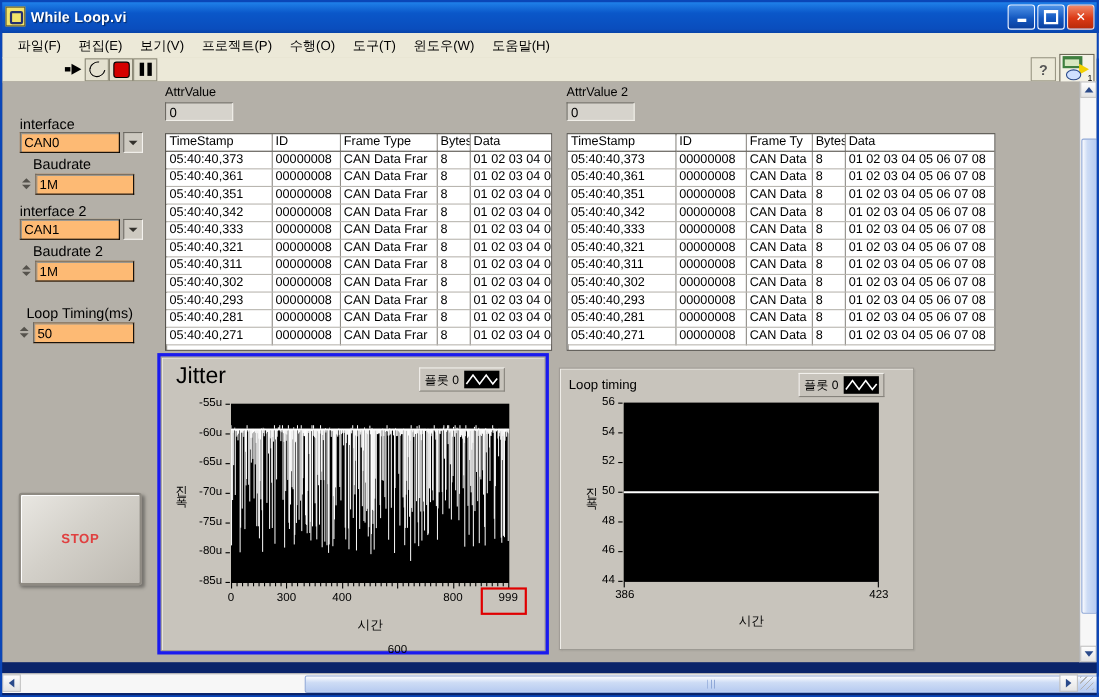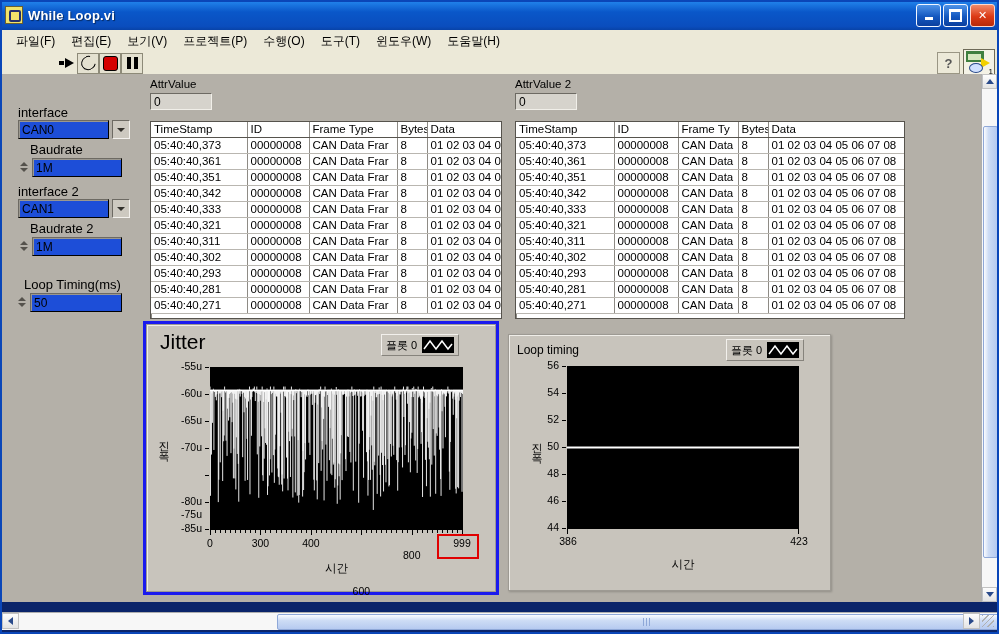--- a/index.html
+++ b/index.html
@@ -99,21 +99,21 @@
   
   .panel{
     position:absolute;left:2px;top:74px;width:980px;height:528px;
     background:#b4b0a8;overflow:hidden;
   }
   .panel-inner{position:absolute;left:0;top:0;width:920px;height:528px;}
 
   
   .ctl-label{font-size:13px;color:#000;}
   .lv-string{
-    background:#1d4ed8;border:1px solid #000;
+    background:#fdba74;border:1px solid #000;
     border-top:1px solid #6d6a63;border-left:1px solid #6d6a63;
     box-shadow:inset 1px 1px 0 #9a978f;
     font-size:12px;padding:1px 3px;color:#000;box-sizing:border-box;
   }
   .combo-wrap{display:flex;align-items:stretch;}
   .combo-btn{
     width:16px;margin-left:3px;background:#cdc9c0;
     border:1px solid #6d6a63;border-right-color:#f4f2ee;border-bottom-color:#f4f2ee;
     display:flex;align-items:center;justify-content:center;
   }
@@ -320,20 +320,23 @@
 
       <div class="ctl-label" style="position:absolute;left:22px;top:203px;">Loop Timing(ms)</div>
       <div class="spin-wrap" style="position:absolute;left:14px;top:218px;">
         <div class="spin">
             <div class="up"></div>
             <div class="dn"></div>
           </div>
         <div class="lv-string" style="width:92px;height:19px;line-height:17px;">50</div>
       </div>
 
+      <div class="stop-btn">
+        <span>STOP</span>
+      </div>
 
       <div class="ctl-label" style="position:absolute;left:148px;top:4px;font-size:11.5px;">AttrValue</div>
       <div class="attr-box" style="position:absolute;left:148px;top:19px;">0</div>
       <div class="tbl" style="left:148px;top:47px;width:350px;height:196px;">
         <table>
           <colgroup>
               <col style="width:96px">
               <col style="width:62px">
               <col style="width:88px">
               <col style="width:30px">
@@ -545,21 +548,21 @@
         <div class="yaxis-name" style="left:11px;top:108px;">진폭</div>
         <div id="jitter-ticks-y">
             <div class="tick-lbl" style="left: 11px; top: 35px; width: 44px;">-55u</div>
             <div class="ytick" style="left: 58px; top: 42px;"></div>
             <div class="tick-lbl" style="left: 11px; top: 62px; width: 44px;">-60u</div>
             <div class="ytick" style="left: 58px; top: 69px;"></div>
             <div class="tick-lbl" style="left: 11px; top: 89px; width: 44px;">-65u</div>
             <div class="ytick" style="left: 58px; top: 96px;"></div>
             <div class="tick-lbl" style="left: 11px; top: 116px; width: 44px;">-70u</div>
             <div class="ytick" style="left: 58px; top: 123px;"></div>
-            <div class="tick-lbl" style="left: 11px; top: 143px; width: 44px; margin-top: 40px;">-75u</div>
+            <div class="tick-lbl" style="left: 11px; top: 143px; width: 44px;">-75u</div>
             <div class="ytick" style="left: 58px; top: 150px;"></div>
             <div class="tick-lbl" style="left: 11px; top: 170px; width: 44px;">-80u</div>
             <div class="ytick" style="left: 58px; top: 177px;"></div>
             <div class="tick-lbl" style="left: 11px; top: 197px; width: 44px;">-85u</div>
             <div class="ytick" style="left: 58px; top: 204px;"></div>
           </div>
         <div class="plot-bg" style="left:63px;top:42px;width:253px;height:163px;">
           <svg id="jitter-svg" width="253" height="163" viewBox="0 0 253 163" preserveAspectRatio="none">
               <path d="M0.00,22.82L0.00,19.56 M0.49,22.82L0.49,128.81 M0.97,22.82L0.97,23.33 M1.46,22.82L1.46,87.57 M1.95,22.82L1.95,26.44 M2.44,22.82L2.44,55.85 M2.92,22.82L2.92,24.05 M3.41,22.82L3.41,21.77 M3.90,22.82L3.90,82.98 M4.39,22.82L4.39,24.95 M4.87,22.82L4.87,24.70 M5.36,22.82L5.36,29.97 M5.85,22.82L5.85,28.54 M6.34,22.82L6.34,33.32 M6.82,22.82L6.82,27.23 M7.31,22.82L7.31,23.03 M7.80,22.82L7.80,23.39 M8.29,22.82L8.29,135.10 M8.77,22.82L8.77,112.75 M9.26,22.82L9.26,26.58 M9.75,22.82L9.75,25.71 M10.24,22.82L10.24,95.35 M10.72,22.82L10.72,26.41 M11.21,22.82L11.21,24.51 M11.70,22.82L11.70,30.17 M12.19,22.82L12.19,22.97 M12.67,22.82L12.67,114.02 M13.16,22.82L13.16,43.73 M13.65,22.82L13.65,74.26 M14.14,22.82L14.14,68.48 M14.62,22.82L14.62,19.56 M15.11,22.82L15.11,23.18 M15.60,22.82L15.60,25.52 M16.09,22.82L16.09,73.71 M16.57,22.82L16.57,23.51 M17.06,22.82L17.06,88.90 M17.55,22.82L17.55,41.65 M18.04,22.82L18.04,31.14 M18.52,22.82L18.52,53.59 M19.01,22.82L19.01,30.86 M19.50,22.82L19.50,26.92 M19.99,22.82L19.99,50.24 M20.47,22.82L20.47,25.89 M20.96,22.82L20.96,86.15 M21.45,22.82L21.45,25.19 M21.94,22.82L21.94,55.16 M22.42,22.82L22.42,26.52 M22.91,22.82L22.91,35.67 M23.40,22.82L23.40,111.36 M23.89,22.82L23.89,81.62 M24.37,22.82L24.37,26.81 M24.86,22.82L24.86,111.45 M25.35,22.82L25.35,31.77 M25.84,22.82L25.84,122.44 M26.32,22.82L26.32,70.32 M26.81,22.82L26.81,32.51 M27.30,22.82L27.30,86.93 M27.79,22.82L27.79,22.29 M28.27,22.82L28.27,96.87 M28.76,22.82L28.76,134.69 M29.25,22.82L29.25,21.90 M29.74,22.82L29.74,26.70 M30.22,22.82L30.22,29.59 M30.71,22.82L30.71,22.46 M31.20,22.82L31.20,24.03 M31.69,22.82L31.69,23.12 M32.17,22.82L32.17,27.05 M32.66,22.82L32.66,90.18 M33.15,22.82L33.15,25.64 M33.64,22.82L33.64,25.59 M34.12,22.82L34.12,45.30 M34.61,22.82L34.61,29.84 M35.10,22.82L35.10,113.84 M35.59,22.82L35.59,31.54 M36.07,22.82L36.07,23.61 M36.56,22.82L36.56,40.62 M37.05,22.82L37.05,71.84 M37.54,22.82L37.54,112.96 M38.02,22.82L38.02,30.35 M38.51,22.82L38.51,34.46 M39.00,22.82L39.00,23.85 M39.49,22.82L39.49,19.56 M39.97,22.82L39.97,127.32 M40.46,22.82L40.46,32.50 M40.95,22.82L40.95,22.38 M41.44,22.82L41.44,68.81 M41.92,22.82L41.92,30.06 M42.41,22.82L42.41,24.67 M42.90,22.82L42.90,21.77 M43.39,22.82L43.39,21.59 M43.87,22.82L43.87,21.87 M44.36,22.82L44.36,19.56 M44.85,22.82L44.85,25.17 M45.34,22.82L45.34,34.04 M45.82,22.82L45.82,23.86 M46.31,22.82L46.31,25.99 M46.80,22.82L46.80,19.56 M47.29,22.82L47.29,87.39 M47.77,22.82L47.77,26.80 M48.26,22.82L48.26,34.77 M48.75,22.82L48.75,130.82 M49.24,22.82L49.24,27.15 M49.72,22.82L49.72,79.43 M50.21,22.82L50.21,33.73 M50.70,22.82L50.70,28.02 M51.18,22.82L51.18,24.30 M51.67,22.82L51.67,69.32 M52.16,22.82L52.16,19.56 M52.65,22.82L52.65,108.22 M53.13,22.82L53.13,113.89 M53.62,22.82L53.62,34.99 M54.11,22.82L54.11,91.66 M54.60,22.82L54.60,25.20 M55.08,22.82L55.08,61.37 M55.57,22.82L55.57,75.96 M56.06,22.82L56.06,32.43 M56.55,22.82L56.55,77.75 M57.03,22.82L57.03,21.46 M57.52,22.82L57.52,127.96 M58.01,22.82L58.01,119.29 M58.50,22.82L58.50,35.02 M58.98,22.82L58.98,34.02 M59.47,22.82L59.47,108.42 M59.96,22.82L59.96,92.21 M60.45,22.82L60.45,19.56 M60.93,22.82L60.93,22.79 M61.42,22.82L61.42,27.12 M61.91,22.82L61.91,105.53 M62.40,22.82L62.40,25.95 M62.88,22.82L62.88,23.85 M63.37,22.82L63.37,88.13 M63.86,22.82L63.86,19.56 M64.35,22.82L64.35,115.84 M64.83,22.82L64.83,82.54 M65.32,22.82L65.32,67.68 M65.81,22.82L65.81,26.73 M66.30,22.82L66.30,29.30 M66.78,22.82L66.78,29.33 M67.27,22.82L67.27,29.64 M67.76,22.82L67.76,101.45 M68.25,22.82L68.25,109.48 M68.73,22.82L68.73,110.21 M69.22,22.82L69.22,117.76 M69.71,22.82L69.71,79.25 M70.20,22.82L70.20,26.58 M70.68,22.82L70.68,24.77 M71.17,22.82L71.17,45.70 M71.66,22.82L71.66,117.54 M72.15,22.82L72.15,107.46 M72.63,22.82L72.63,124.36 M73.12,22.82L73.12,24.93 M73.61,22.82L73.61,19.56 M74.10,22.82L74.10,111.52 M74.58,22.82L74.58,29.04 M75.07,22.82L75.07,19.56 M75.56,22.82L75.56,29.40 M76.05,22.82L76.05,30.39 M76.53,22.82L76.53,90.54 M77.02,22.82L77.02,31.24 M77.51,22.82L77.51,111.61 M78.00,22.82L78.00,123.35 M78.48,22.82L78.48,25.08 M78.97,22.82L78.97,64.71 M79.46,22.82L79.46,74.12 M79.95,22.82L79.95,26.81 M80.43,22.82L80.43,109.97 M80.92,22.82L80.92,27.21 M81.41,22.82L81.41,19.56 M81.90,22.82L81.90,69.39 M82.38,22.82L82.38,61.75 M82.87,22.82L82.87,130.50 M83.36,22.82L83.36,28.48 M83.85,22.82L83.85,33.09 M84.33,22.82L84.33,24.18 M84.82,22.82L84.82,69.47 M85.31,22.82L85.31,125.38 M85.80,22.82L85.80,22.10 M86.28,22.82L86.28,26.21 M86.77,22.82L86.77,23.52 M87.26,22.82L87.26,128.68 M87.75,22.82L87.75,23.23 M88.23,22.82L88.23,73.13 M88.72,22.82L88.72,135.64 M89.21,22.82L89.21,127.97 M89.70,22.82L89.70,21.77 M90.18,22.82L90.18,22.88 M90.67,22.82L90.67,23.75 M91.16,22.82L91.16,30.17 M91.65,22.82L91.65,25.14 M92.13,22.82L92.13,24.74 M92.62,22.82L92.62,129.56 M93.11,22.82L93.11,84.05 M93.60,22.82L93.60,123.01 M94.08,22.82L94.08,105.18 M94.57,22.82L94.57,27.37 M95.06,22.82L95.06,76.11 M95.55,22.82L95.55,92.43 M96.03,22.82L96.03,27.50 M96.52,22.82L96.52,28.55 M97.01,22.82L97.01,29.95 M97.50,22.82L97.50,23.30 M97.98,22.82L97.98,22.34 M98.47,22.82L98.47,28.29 M98.96,22.82L98.96,75.73 M99.45,22.82L99.45,23.08 M99.93,22.82L99.93,87.95 M100.42,22.82L100.42,27.62 M100.91,22.82L100.91,26.45 M101.39,22.82L101.39,23.96 M101.88,22.82L101.88,26.90 M102.37,22.82L102.37,37.88 M102.86,22.82L102.86,26.52 M103.34,22.82L103.34,23.24 M103.83,22.82L103.83,112.69 M104.32,22.82L104.32,123.41 M104.81,22.82L104.81,35.81 M105.29,22.82L105.29,28.03 M105.78,22.82L105.78,28.15 M106.27,22.82L106.27,27.45 M106.76,22.82L106.76,113.43 M107.24,22.82L107.24,132.37 M107.73,22.82L107.73,37.57 M108.22,22.82L108.22,25.35 M108.71,22.82L108.71,96.10 M109.19,22.82L109.19,21.98 M109.68,22.82L109.68,26.95 M110.17,22.82L110.17,23.54 M110.66,22.82L110.66,19.56 M111.14,22.82L111.14,103.86 M111.63,22.82L111.63,40.42 M112.12,22.82L112.12,74.00 M112.61,22.82L112.61,82.48 M113.09,22.82L113.09,28.95 M113.58,22.82L113.58,51.90 M114.07,22.82L114.07,133.43 M114.56,22.82L114.56,29.70 M115.04,22.82L115.04,19.56 M115.53,22.82L115.53,24.37 M116.02,22.82L116.02,77.59 M116.51,22.82L116.51,22.75 M116.99,22.82L116.99,113.85 M117.48,22.82L117.48,28.02 M117.97,22.82L117.97,25.96 M118.46,22.82L118.46,39.87 M118.94,22.82L118.94,23.23 M119.43,22.82L119.43,93.18 M119.92,22.82L119.92,61.15 M120.41,22.82L120.41,42.61 M120.89,22.82L120.89,106.67 M121.38,22.82L121.38,21.62 M121.87,22.82L121.87,108.11 M122.36,22.82L122.36,71.72 M122.84,22.82L122.84,26.59 M123.33,22.82L123.33,97.60 M123.82,22.82L123.82,95.56 M124.31,22.82L124.31,27.72 M124.79,22.82L124.79,120.71 M125.28,22.82L125.28,112.23 M125.77,22.82L125.77,22.91 M126.26,22.82L126.26,19.97 M126.74,22.82L126.74,27.82 M127.23,22.82L127.23,136.79 M127.72,22.82L127.72,118.50 M128.21,22.82L128.21,22.07 M128.69,22.82L128.69,96.50 M129.18,22.82L129.18,109.27 M129.67,22.82L129.67,97.37 M130.16,22.82L130.16,132.65 M130.64,22.82L130.64,86.35 M131.13,22.82L131.13,68.14 M131.62,22.82L131.62,24.33 M132.11,22.82L132.11,113.11 M132.59,22.82L132.59,27.65 M133.08,22.82L133.08,27.53 M133.57,22.82L133.57,27.66 M134.06,22.82L134.06,26.92 M134.54,22.82L134.54,23.17 M135.03,22.82L135.03,26.99 M135.52,22.82L135.52,92.18 M136.01,22.82L136.01,104.04 M136.49,22.82L136.49,29.65 M136.98,22.82L136.98,24.04 M137.47,22.82L137.47,69.44 M137.96,22.82L137.96,22.35 M138.44,22.82L138.44,70.03 M138.93,22.82L138.93,29.39 M139.42,22.82L139.42,23.48 M139.91,22.82L139.91,84.93 M140.39,22.82L140.39,25.75 M140.88,22.82L140.88,95.47 M141.37,22.82L141.37,24.76 M141.86,22.82L141.86,19.56 M142.34,22.82L142.34,25.19 M142.83,22.82L142.83,29.00 M143.32,22.82L143.32,123.67 M143.81,22.82L143.81,28.86 M144.29,22.82L144.29,22.26 M144.78,22.82L144.78,27.98 M145.27,22.82L145.27,27.24 M145.76,22.82L145.76,94.62 M146.24,22.82L146.24,24.75 M146.73,22.82L146.73,22.65 M147.22,22.82L147.22,22.53 M147.71,22.82L147.71,28.78 M148.19,22.82L148.19,26.36 M148.68,22.82L148.68,135.73 M149.17,22.82L149.17,76.67 M149.66,22.82L149.66,22.06 M150.14,22.82L150.14,22.92 M150.63,22.82L150.63,29.47 M151.12,22.82L151.12,29.28 M151.61,22.82L151.61,23.72 M152.09,22.82L152.09,25.09 M152.58,22.82L152.58,63.75 M153.07,22.82L153.07,26.22 M153.55,22.82L153.55,110.79 M154.04,22.82L154.04,29.11 M154.53,22.82L154.53,23.41 M155.02,22.82L155.02,27.71 M155.50,22.82L155.50,24.07 M155.99,22.82L155.99,27.68 M156.48,22.82L156.48,85.16 M156.97,22.82L156.97,22.42 M157.45,22.82L157.45,94.35 M157.94,22.82L157.94,128.63 M158.43,22.82L158.43,112.96 M158.92,22.82L158.92,82.71 M159.40,22.82L159.40,24.74 M159.89,22.82L159.89,70.14 M160.38,22.82L160.38,112.88 M160.87,22.82L160.87,48.60 M161.35,22.82L161.35,28.93 M161.84,22.82L161.84,78.39 M162.33,22.82L162.33,102.76 M162.82,22.82L162.82,33.69 M163.30,22.82L163.30,142.96 M163.79,22.82L163.79,19.56 M164.28,22.82L164.28,94.77 M164.77,22.82L164.77,98.32 M165.25,22.82L165.25,25.98 M165.74,22.82L165.74,22.67 M166.23,22.82L166.23,30.31 M166.72,22.82L166.72,30.02 M167.20,22.82L167.20,126.88 M167.69,22.82L167.69,27.54 M168.18,22.82L168.18,27.14 M168.67,22.82L168.67,88.59 M169.15,22.82L169.15,20.42 M169.64,22.82L169.64,26.94 M170.13,22.82L170.13,107.86 M170.62,22.82L170.62,129.49 M171.10,22.82L171.10,19.56 M171.59,22.82L171.59,85.77 M172.08,22.82L172.08,28.01 M172.57,22.82L172.57,98.03 M173.05,22.82L173.05,33.19 M173.54,22.82L173.54,124.47 M174.03,22.82L174.03,24.17 M174.52,22.82L174.52,27.58 M175.00,22.82L175.00,89.02 M175.49,22.82L175.49,97.84 M175.98,22.82L175.98,115.30 M176.47,22.82L176.47,22.54 M176.95,22.82L176.95,24.79 M177.44,22.82L177.44,22.76 M177.93,22.82L177.93,92.12 M178.42,22.82L178.42,25.87 M178.90,22.82L178.90,119.43 M179.39,22.82L179.39,118.05 M179.88,22.82L179.88,27.19 M180.37,22.82L180.37,76.99 M180.85,22.82L180.85,22.85 M181.34,22.82L181.34,89.50 M181.83,22.82L181.83,29.51 M182.32,22.82L182.32,26.43 M182.80,22.82L182.80,27.50 M183.29,22.82L183.29,78.77 M183.78,22.82L183.78,87.84 M184.27,22.82L184.27,23.57 M184.75,22.82L184.75,19.56 M185.24,22.82L185.24,24.39 M185.73,22.82L185.73,25.90 M186.22,22.82L186.22,32.64 M186.70,22.82L186.70,93.08 M187.19,22.82L187.19,28.68 M187.68,22.82L187.68,123.66 M188.17,22.82L188.17,95.20 M188.65,22.82L188.65,22.89 M189.14,22.82L189.14,80.52 M189.63,22.82L189.63,27.21 M190.12,22.82L190.12,27.49 M190.60,22.82L190.60,24.46 M191.09,22.82L191.09,24.96 M191.58,22.82L191.58,23.57 M192.07,22.82L192.07,80.33 M192.55,22.82L192.55,100.46 M193.04,22.82L193.04,21.75 M193.53,22.82L193.53,19.56 M194.02,22.82L194.02,49.98 M194.50,22.82L194.50,26.95 M194.99,22.82L194.99,87.94 M195.48,22.82L195.48,78.22 M195.97,22.82L195.97,25.65 M196.45,22.82L196.45,22.05 M196.94,22.82L196.94,19.56 M197.43,22.82L197.43,36.74 M197.92,22.82L197.92,19.56 M198.40,22.82L198.40,95.32 M198.89,22.82L198.89,26.24 M199.38,22.82L199.38,55.09 M199.87,22.82L199.87,24.93 M200.35,22.82L200.35,105.31 M200.84,22.82L200.84,71.52 M201.33,22.82L201.33,30.03 M201.82,22.82L201.82,65.72 M202.30,22.82L202.30,21.10 M202.79,22.82L202.79,24.78 M203.28,22.82L203.28,30.07 M203.76,22.82L203.76,19.56 M204.25,22.82L204.25,78.73 M204.74,22.82L204.74,26.78 M205.23,22.82L205.23,21.91 M205.71,22.82L205.71,93.48 M206.20,22.82L206.20,21.94 M206.69,22.82L206.69,23.44 M207.18,22.82L207.18,105.95 M207.66,22.82L207.66,81.95 M208.15,22.82L208.15,19.56 M208.64,22.82L208.64,30.40 M209.13,22.82L209.13,26.21 M209.61,22.82L209.61,28.77 M210.10,22.82L210.10,30.13 M210.59,22.82L210.59,31.79 M211.08,22.82L211.08,76.87 M211.56,22.82L211.56,65.11 M212.05,22.82L212.05,35.63 M212.54,22.82L212.54,129.99 M213.03,22.82L213.03,29.53 M213.51,22.82L213.51,19.56 M214.00,22.82L214.00,24.47 M214.49,22.82L214.49,25.33 M214.98,22.82L214.98,31.03 M215.46,22.82L215.46,92.87 M215.95,22.82L215.95,29.92 M216.44,22.82L216.44,119.19 M216.93,22.82L216.93,51.18 M217.41,22.82L217.41,24.90 M217.90,22.82L217.90,74.74 M218.39,22.82L218.39,80.61 M218.88,22.82L218.88,41.90 M219.36,22.82L219.36,92.27 M219.85,22.82L219.85,35.60 M220.34,22.82L220.34,129.66 M220.83,22.82L220.83,24.29 M221.31,22.82L221.31,21.05 M221.80,22.82L221.80,97.62 M222.29,22.82L222.29,24.57 M222.78,22.82L222.78,19.56 M223.26,22.82L223.26,62.09 M223.75,22.82L223.75,25.24 M224.24,22.82L224.24,88.59 M224.73,22.82L224.73,29.30 M225.21,22.82L225.21,21.98 M225.70,22.82L225.70,126.76 M226.19,22.82L226.19,66.38 M226.68,22.82L226.68,28.29 M227.16,22.82L227.16,68.83 M227.65,22.82L227.65,29.37 M228.14,22.82L228.14,26.58 M228.63,22.82L228.63,27.32 M229.11,22.82L229.11,60.50 M229.60,22.82L229.60,82.66 M230.09,22.82L230.09,28.78 M230.58,22.82L230.58,112.04 M231.06,22.82L231.06,128.92 M231.55,22.82L231.55,22.09 M232.04,22.82L232.04,44.25 M232.53,22.82L232.53,27.53 M233.01,22.82L233.01,81.43 M233.50,22.82L233.50,25.77 M233.99,22.82L233.99,27.38 M234.48,22.82L234.48,26.70 M234.96,22.82L234.96,39.82 M235.45,22.82L235.45,70.21 M235.94,22.82L235.94,29.12 M236.43,22.82L236.43,29.36 M236.91,22.82L236.91,25.73 M237.40,22.82L237.40,22.79 M237.89,22.82L237.89,19.56 M238.38,22.82L238.38,26.55 M238.86,22.82L238.86,22.24 M239.35,22.82L239.35,104.61 M239.84,22.82L239.84,122.84 M240.33,22.82L240.33,74.93 M240.81,22.82L240.81,22.81 M241.30,22.82L241.30,25.18 M241.79,22.82L241.79,23.67 M242.28,22.82L242.28,22.86 M242.76,22.82L242.76,31.70 M243.25,22.82L243.25,47.83 M243.74,22.82L243.74,29.63 M244.23,22.82L244.23,26.57 M244.71,22.82L244.71,25.05 M245.20,22.82L245.20,32.74 M245.69,22.82L245.69,121.77 M246.18,22.82L246.18,126.44 M246.66,22.82L246.66,51.26 M247.15,22.82L247.15,29.49 M247.64,22.82L247.64,120.14 M248.13,22.82L248.13,27.75 M248.61,22.82L248.61,121.35 M249.10,22.82L249.10,33.63 M249.59,22.82L249.59,25.49 M250.08,22.82L250.08,25.05 M250.56,22.82L250.56,30.02 M251.05,22.82L251.05,23.17 M251.54,22.82L251.54,26.04 M252.03,22.82L252.03,124.79 M252.51,22.82L252.51,26.96 M253.00,22.82L253.00,23.80 " stroke="#ffffff" stroke-width="0.9" fill="none"></path>
               <rect x="0" y="22.82" width="253" height="1.4" fill="#ffffff"></rect>
@@ -616,21 +619,21 @@
             <i style="left: 236.88px; top: 0px; height: 3px;"></i>
             <i style="left: 241.92px; top: 0px; height: 3px;"></i>
             <i style="left: 246.96px; top: 0px; height: 3px;"></i>
             <i style="left: 252px; top: 0px; height: 5px;"></i>
           </div>
         <div id="jitter-ticks-x">
             <div class="tick-lbl x" style="left: 43px; top: 212px; width: 40px;">0</div>
             <div class="tick-lbl x" style="left: 93.4505px; top: 212px; width: 40px;">300</div>
             <div class="tick-lbl x" style="left: 143.901px; top: 212px; width: 40px;">400</div>
             <div class="tick-lbl x" style="left: 194.351px; top: 212px; width: 40px; margin-top: 48px;">600</div>
-            <div class="tick-lbl x" style="left: 244.802px; top: 224px; width: 40px;">800</div>
+            <div class="tick-lbl x" style="left: 244.802px; top: 212px; width: 40px;">800</div>
             <div class="tick-lbl x" style="left: 295px; top: 212px; width: 40px;">999</div>
           </div>
         <div class="hl-box" style="left:290px;top:209px;width:38px;height:21px;"></div>
         <div class="axis-name" style="left:63px;top:236px;width:253px;">시간</div>
       </div>
 
       <div class="graph" style="left:506px;top:260px;width:321px;height:255px;">
         <div class="g-title" style="left:8px;top:8px;">Loop timing</div>
         <div class="legend" style="left:217px;top:4px;">
           <span>플롯 0</span>

